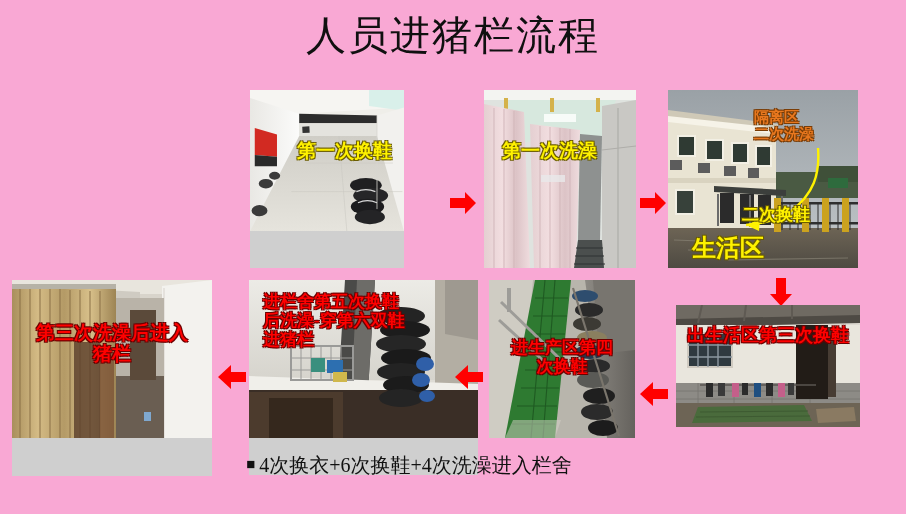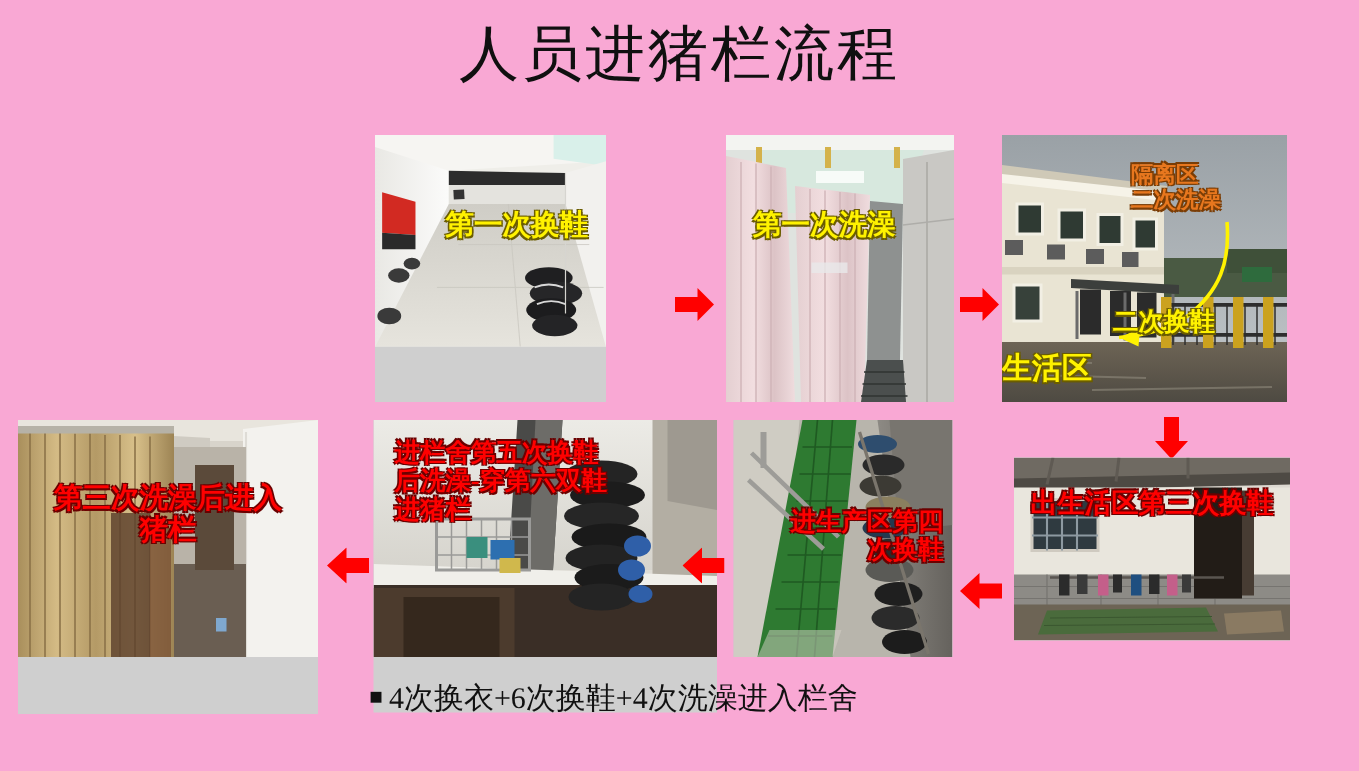--- a/index.html
+++ b/index.html
@@ -298,21 +298,21 @@
       </g>
 
       <rect x="160" y="88" width="20" height="10" fill="#2e6b3d"></rect>
 
       <path d="M150 58 C 152 84, 146 104, 122 122 C 112 129, 98 133, 78 135" stroke="#FFF200" stroke-width="2.4" fill="none"></path>
       <polygon points="78,135 92,129 91,141" fill="#FFF200"></polygon>
     </svg>
     <div class="cap cap-orange" style="left:86px; top:19px; font-size:15px; text-align:left;">隔离区
 二次洗澡</div>
     <div class="cap cap-yellow" style="left:74px; top:115px; font-size:17px;">二次换鞋</div>
-    <div class="cap cap-yellow" style="left:0px; top:145px; font-size:20px;">生活区</div>
+    <div class="cap cap-yellow" style="left:0px; top:145px; font-size:24px;padding-left:24px;">生活区</div>
   </div>
 
   <div class="arrow" style="left:770px; top:278px; width:22px; height:28px;">
     <svg viewBox="0 0 22 28" width="22" height="28">
       <polygon points="6,0 16,0 16,16 22,16 11,28 0,16 6,16" fill="#FF0000"></polygon>
     </svg>
   </div>
 
   <div class="photo" style="left:12px; top:280px; width:200px; height:196px;">
     <svg class="scene" viewBox="0 0 200 158" preserveAspectRatio="none">
@@ -485,21 +485,21 @@
         <ellipse cx="104" cy="100" rx="16" ry="8" fill="#5a5a56"></ellipse>
         <ellipse cx="110" cy="116" rx="16" ry="8" fill="#1f1f1f"></ellipse>
         <ellipse cx="108" cy="132" rx="16" ry="8" fill="#2b2b2b"></ellipse>
         <ellipse cx="114" cy="148" rx="15" ry="8" fill="#1c1c1c"></ellipse>
       </g>
 
       <line x1="84" y1="8" x2="130" y2="156" stroke="#7a756c" stroke-width="2.2"></line>
 
       <polygon points="66,158 16,158 24,140 72,140" fill="#d6d2c8" opacity="0.5"></polygon>
     </svg>
-    <div class="cap cap-red" style="left:6px; top:58px; font-size:17px; text-align:right; width:134px;">进生产区第四
+    <div class="cap cap-red" style="left:6px; top:58px; font-size:17px; text-align:center; width:134px;">进生产区第四
 次换鞋</div>
   </div>
 
   <div class="arrow" style="left:640px; top:382px; width:28px; height:24px;">
     <svg viewBox="0 0 28 24" width="28" height="24">
       <polygon points="28,7 13,7 13,0 0,12 13,24 13,17 28,17" fill="#FF0000"></polygon>
     </svg>
   </div>
 
   <div class="photo" style="left:676px; top:305px; width:184px; height:122px;">

